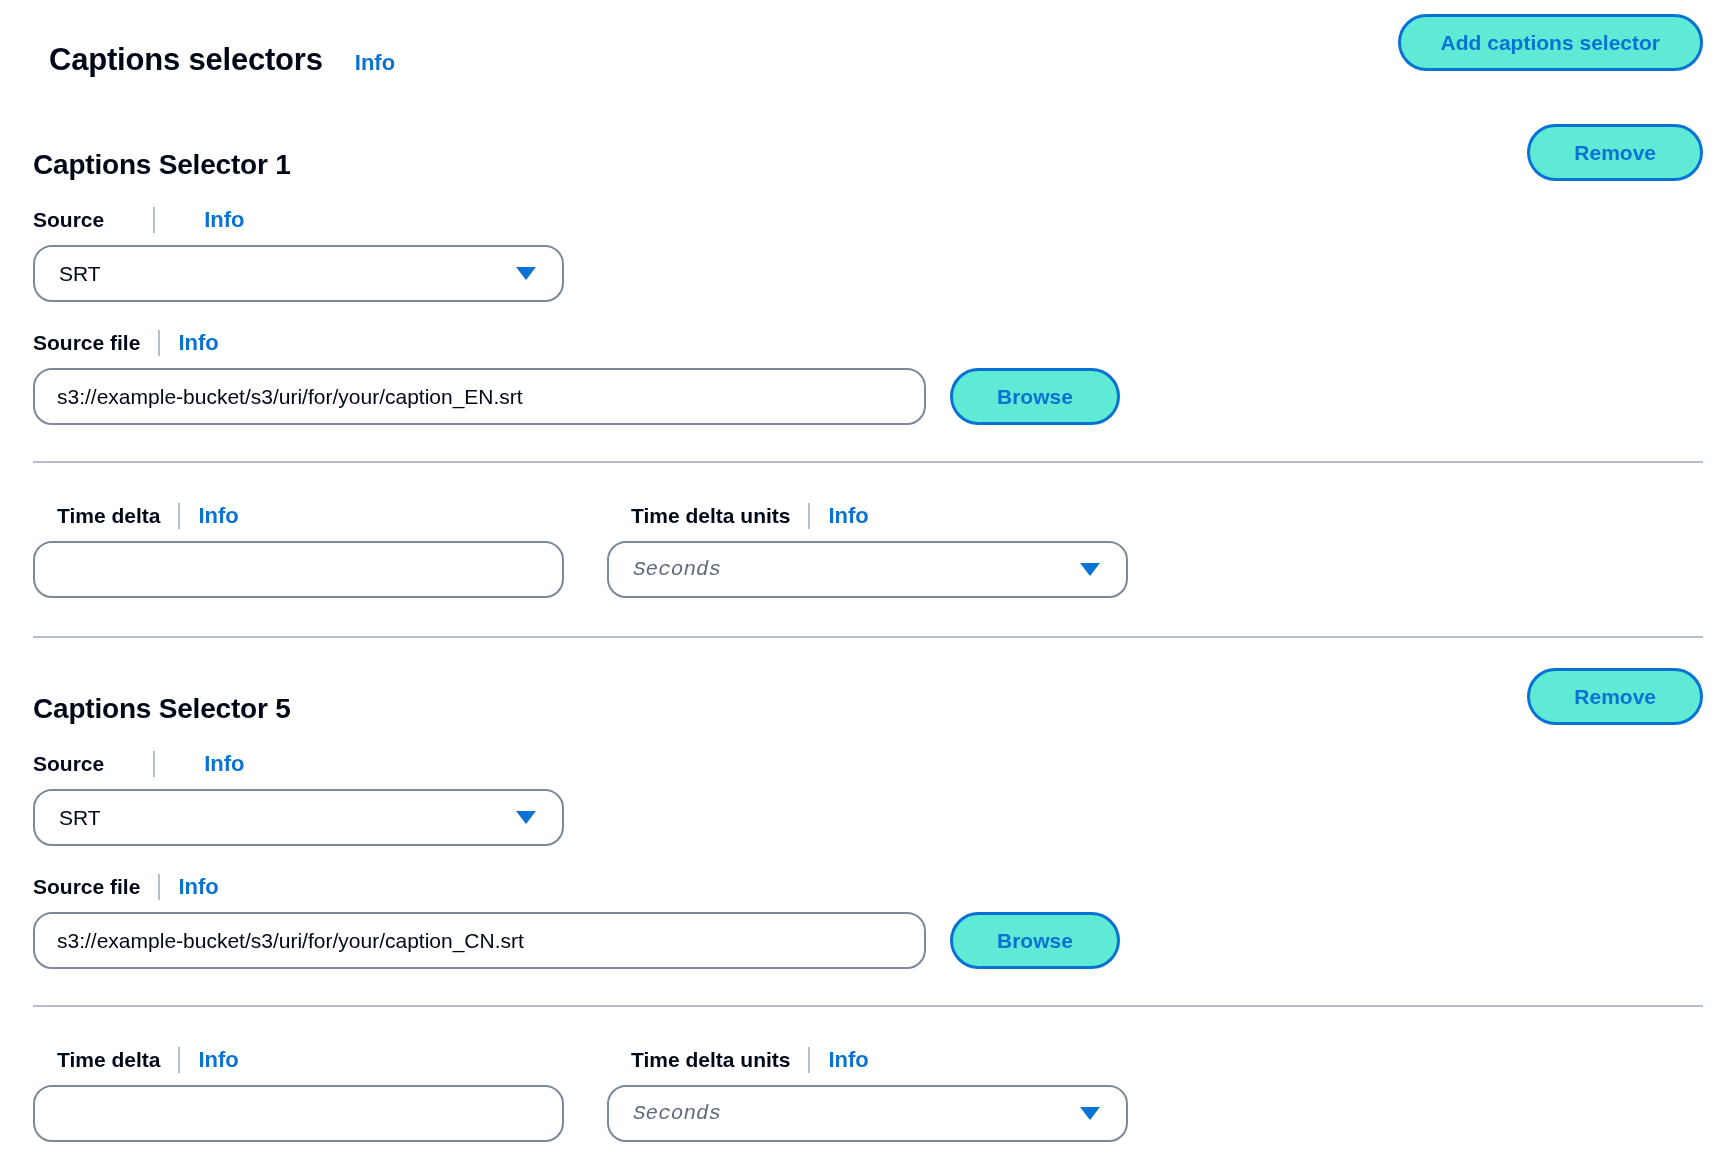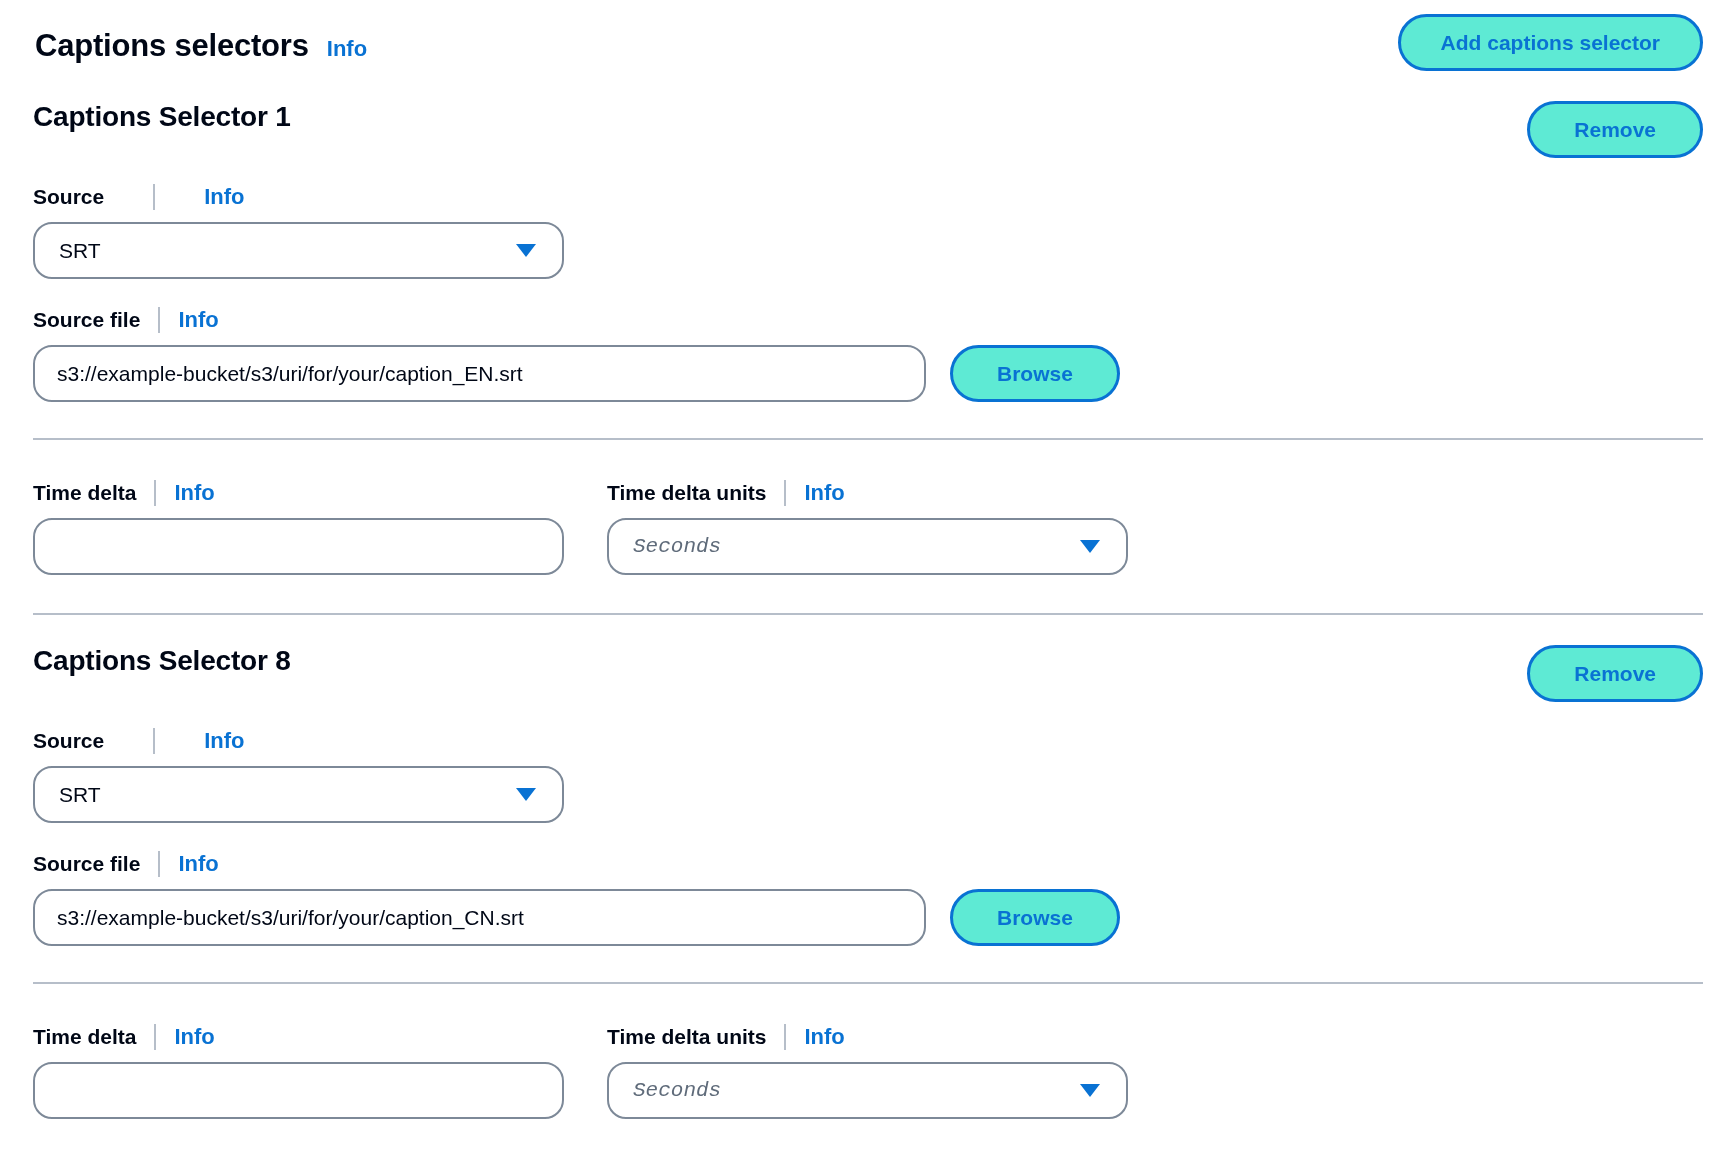--- a/index.html
+++ b/index.html
@@ -14,21 +14,21 @@
   }
   .container { padding: 14px 33px 0 33px; }
 
   
   .page-header {
     display: flex;
     justify-content: space-between;
     align-items: flex-start;
   }
   .title-wrap { display: flex; align-items: baseline; gap: 16px; padding-top: 12px; }
-  h1 { margin: 2px; font-size: 31px; font-weight: 700; letter-spacing: -0.2px; }
+  h1 { margin: 16px; font-size: 31px; font-weight: 700; letter-spacing: -0.2px; }
   h2 { margin: 0; font-size: 28px; font-weight: 700; letter-spacing: -0.2px; }
 
   .info-link {
     color: #0972d3;
     font-weight: 700;
     font-size: 22px;
     text-decoration: none;
     cursor: pointer;
   }
 
@@ -46,21 +46,21 @@
     white-space: nowrap;
   }
   .btn-remove { padding: 0 44px; }
   .btn-browse { padding: 0 44px; }
 
   
   .selector-section { margin-top: 30px; }
   .section-header {
     display: flex;
     justify-content: space-between;
-    align-items: flex-start;
+    align-items: flex-end;
     height: 57px;
   }
 
   .label-row {
     display: flex;
     align-items: center;
     margin-top: 28px;
     margin-bottom: 12px;
     height: 26px;
   }
@@ -114,21 +114,21 @@
     border-top: 2px solid #b6bec9;
     margin: 0;
   }
   .divider.inner { margin-top: 36px; margin-bottom: 2px; }
   .divider.between { margin-top: 38px; margin-bottom: 14px; }
 
   .two-col { display: flex; align-items: flex-start; }
   .col-left { width: 531px; }
   .col-right { margin-left: 43px; }
   .col-right .select-control { width: 521px; font-family: Liberation Mono, monospace; }
-  .two-col .label-row { margin-top: 38px; }
+  .two-col .label-row { margin-top: 38px; margin-left: 24px; }
 </style>
 </head>
 <body>
 
 <div class="container">
 
   <div class="page-header">
     <div class="title-wrap">
       <h1>Captions selectors</h1>
       <a class="info-link">Info</a>
@@ -184,21 +184,21 @@
           <span class="caret"></span>
         </div>
       </div>
     </div>
   </section>
 
   <hr class="divider between">
 
   <section class="selector-section">
     <div class="section-header">
-      <h2>Captions Selector 8</h2>
+      <h2>Captions Selector 5</h2>
       <button class="btn btn-remove">Remove</button>
     </div>
 
     <div class="label-row first">
       <span class="field-label">Source</span>
       <span class="label-sep"></span>
       <a class="info-link">Info</a>
     </div>
     <div class="select-control">
       <span class="select-value">SRT</span>

